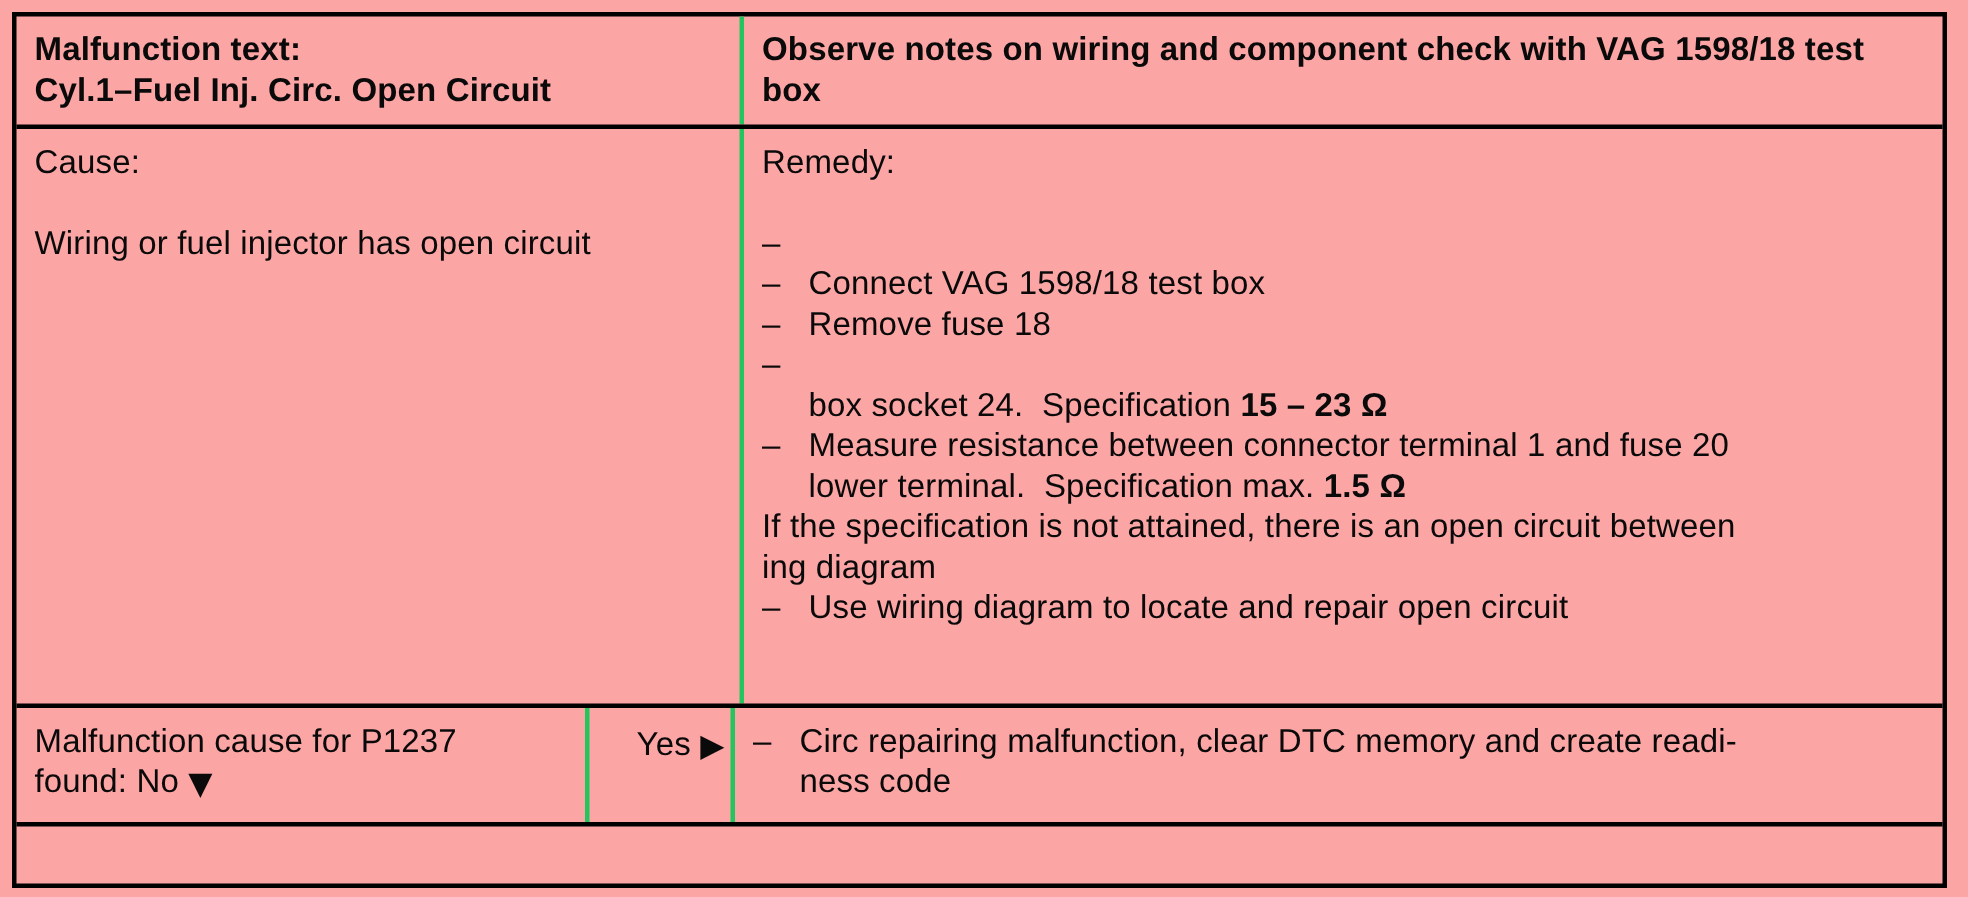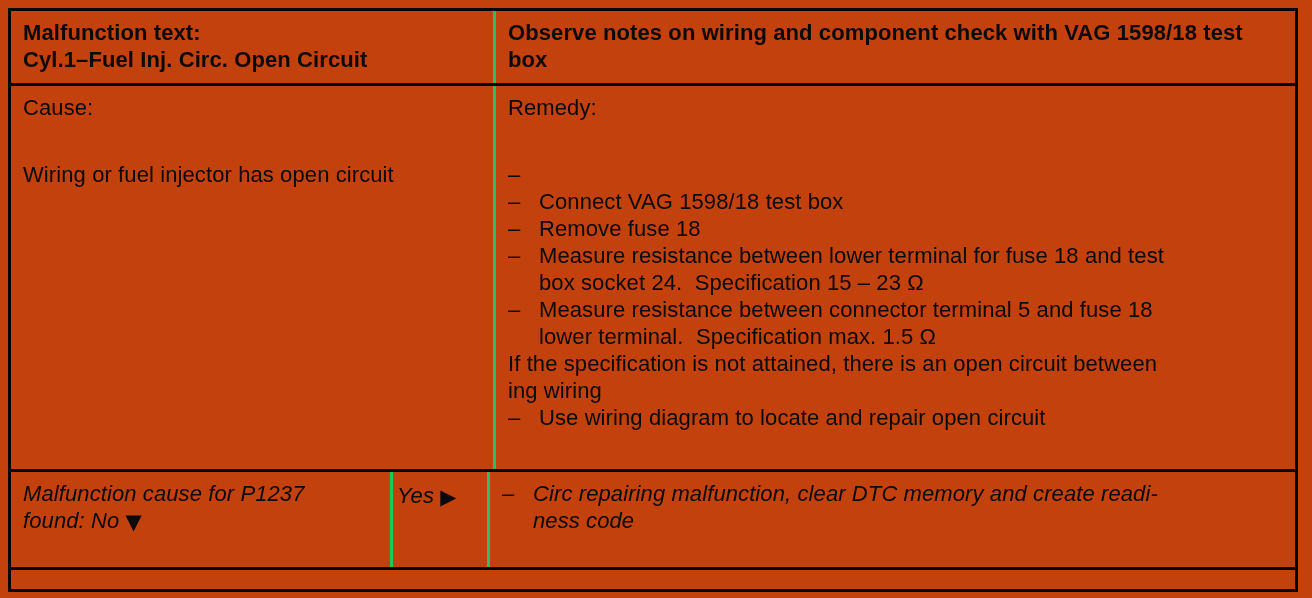--- a/index.html
+++ b/index.html
@@ -2,50 +2,50 @@
 <html><head>
 <meta charset="utf-8">
 <style>
   * { box-sizing: border-box; margin: 0; padding: 0; }
   html, body {
     width: 1312px; height: 598px;
     background: #ffffff;
     font-family: "Liberation Sans", "DejaVu Sans", sans-serif;
     color: #0a0a0a;
   }
-  .page { position: relative; width: 1312px; height: 598px; background: #c2410c; }
+  .page { position: relative; width: 1312px; height: 598px; background: #fca5a5; }
   .vtable {
     position: absolute;
     left: 8px; top: 8px;
     width: 1290px; height: 584px;
     border: 3px solid #000;
     display: flex;
     flex-direction: column;
     font-size: 22px;
     line-height: 27px;
     letter-spacing: 0.1px;
   }
   .row { display: flex; flex-direction: row; }
   .row + .row { border-top: 3px solid #000; }
   .row-header { height: 72px; }
   .row-body   { height: 386px; justify-content: center; }
-  .row-decision { height: 98px; font-style: italic; }
+  .row-decision { height: 79px; }
   .row-empty  { flex: 1; }
   .cell { padding: 8px 12px 6px 12px; overflow: hidden; }
   .cell + .cell { border-left: 3px solid #22c55e; }
   .col-left  { width: 482px; flex: none; }
   .col-right { flex: 1; }
-  .bold { font-weight: normal; }
+  .bold { font-weight: bold; }
   .hdr-line { font-weight: bold; }
-  .gap-above { margin-top: 40px; }
+  .gap-above { margin-top: 27px; }
   .r-line { display: flex; white-space: pre-wrap; }
   .dash { display: inline-block; width: 31px; flex: none; white-space: pre; }
   .txt { white-space: pre-wrap; }
   .q-cell { width: 379px; flex: none; }
-  .yes-cell { width: 97px; flex: none; text-align: left; padding: 10px 4px 6px 4px; }
+  .yes-cell { width: 97px; flex: none; text-align: right; padding: 10px 4px 6px 4px; }
   .action-cell { flex: 1; }
   .tri {
     font-family: "DejaVu Sans", sans-serif;
     font-size: 21px;
     position: relative;
     top: 1px;
   }
 </style>
 </head>
 <body>
@@ -74,36 +74,36 @@
         <div class="r-line gap-above">
           <span class="dash">–</span>
         </div>
         <div class="r-line">
           <span class="dash">–</span><span class="txt">Connect VAG 1598/18 test box</span>
         </div>
         <div class="r-line">
           <span class="dash">–</span><span class="txt">Remove fuse 18</span>
         </div>
         <div class="r-line">
-          <span class="dash">–</span><span class="txt">Measure resistance between lower terminal for fuse 18 and test</span>
+          <span class="dash">–</span>
         </div>
         <div class="r-line">
           <span class="dash"></span><span class="txt"><span>box socket 24.  Specification </span><span class="bold">15 – 23 Ω</span></span>
         </div>
         <div class="r-line">
-          <span class="dash">–</span><span class="txt">Measure resistance between connector terminal 5 and fuse 18</span>
+          <span class="dash">–</span><span class="txt">Measure resistance between connector terminal 1 and fuse 20</span>
         </div>
         <div class="r-line">
           <span class="dash"></span><span class="txt"><span>lower terminal.  Specification max. </span><span class="bold">1.5 Ω</span></span>
         </div>
         <div class="r-line">
           <span class="txt">If the specification is not attained, there is an open circuit between</span>
         </div>
         <div class="r-line">
-          <span class="txt">ing wiring</span>
+          <span class="txt">ing diagram</span>
         </div>
         <div class="r-line">
           <span class="dash">–</span><span class="txt">Use wiring diagram to locate and repair open circuit</span>
         </div>
       </div>
     </div>
 
     <div class="row row-decision">
       <div class="cell q-cell">
         <div>Malfunction cause for P1237</div>

